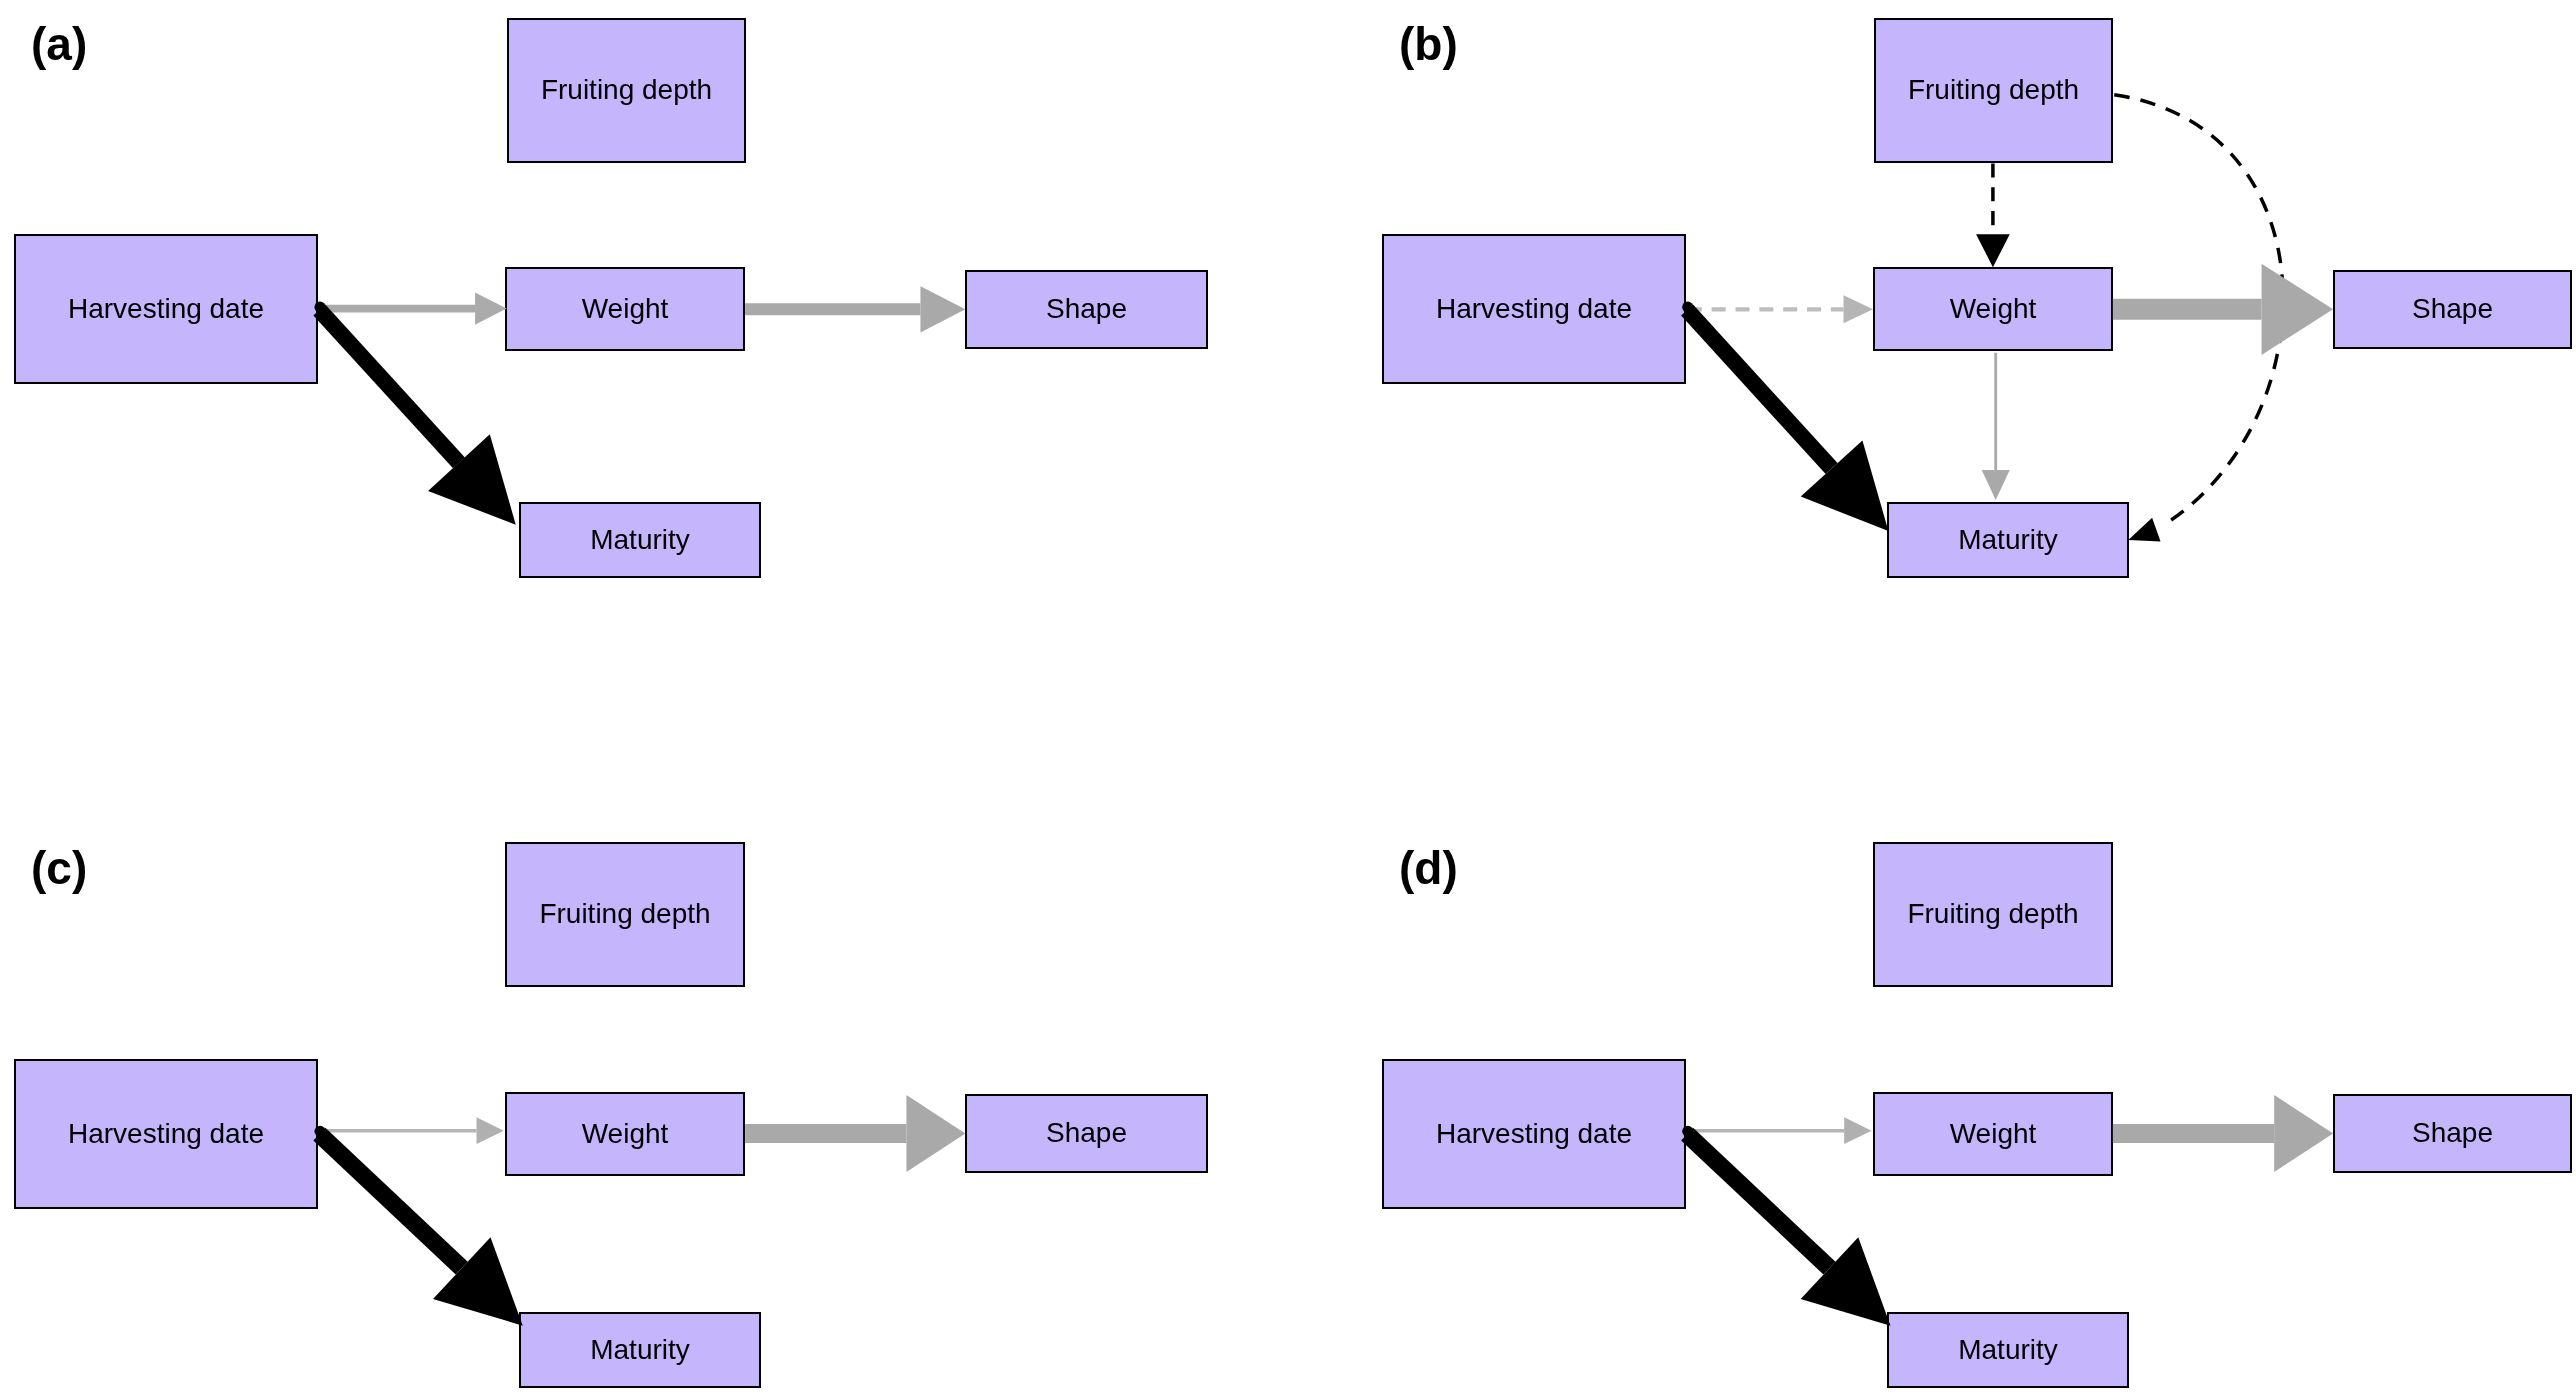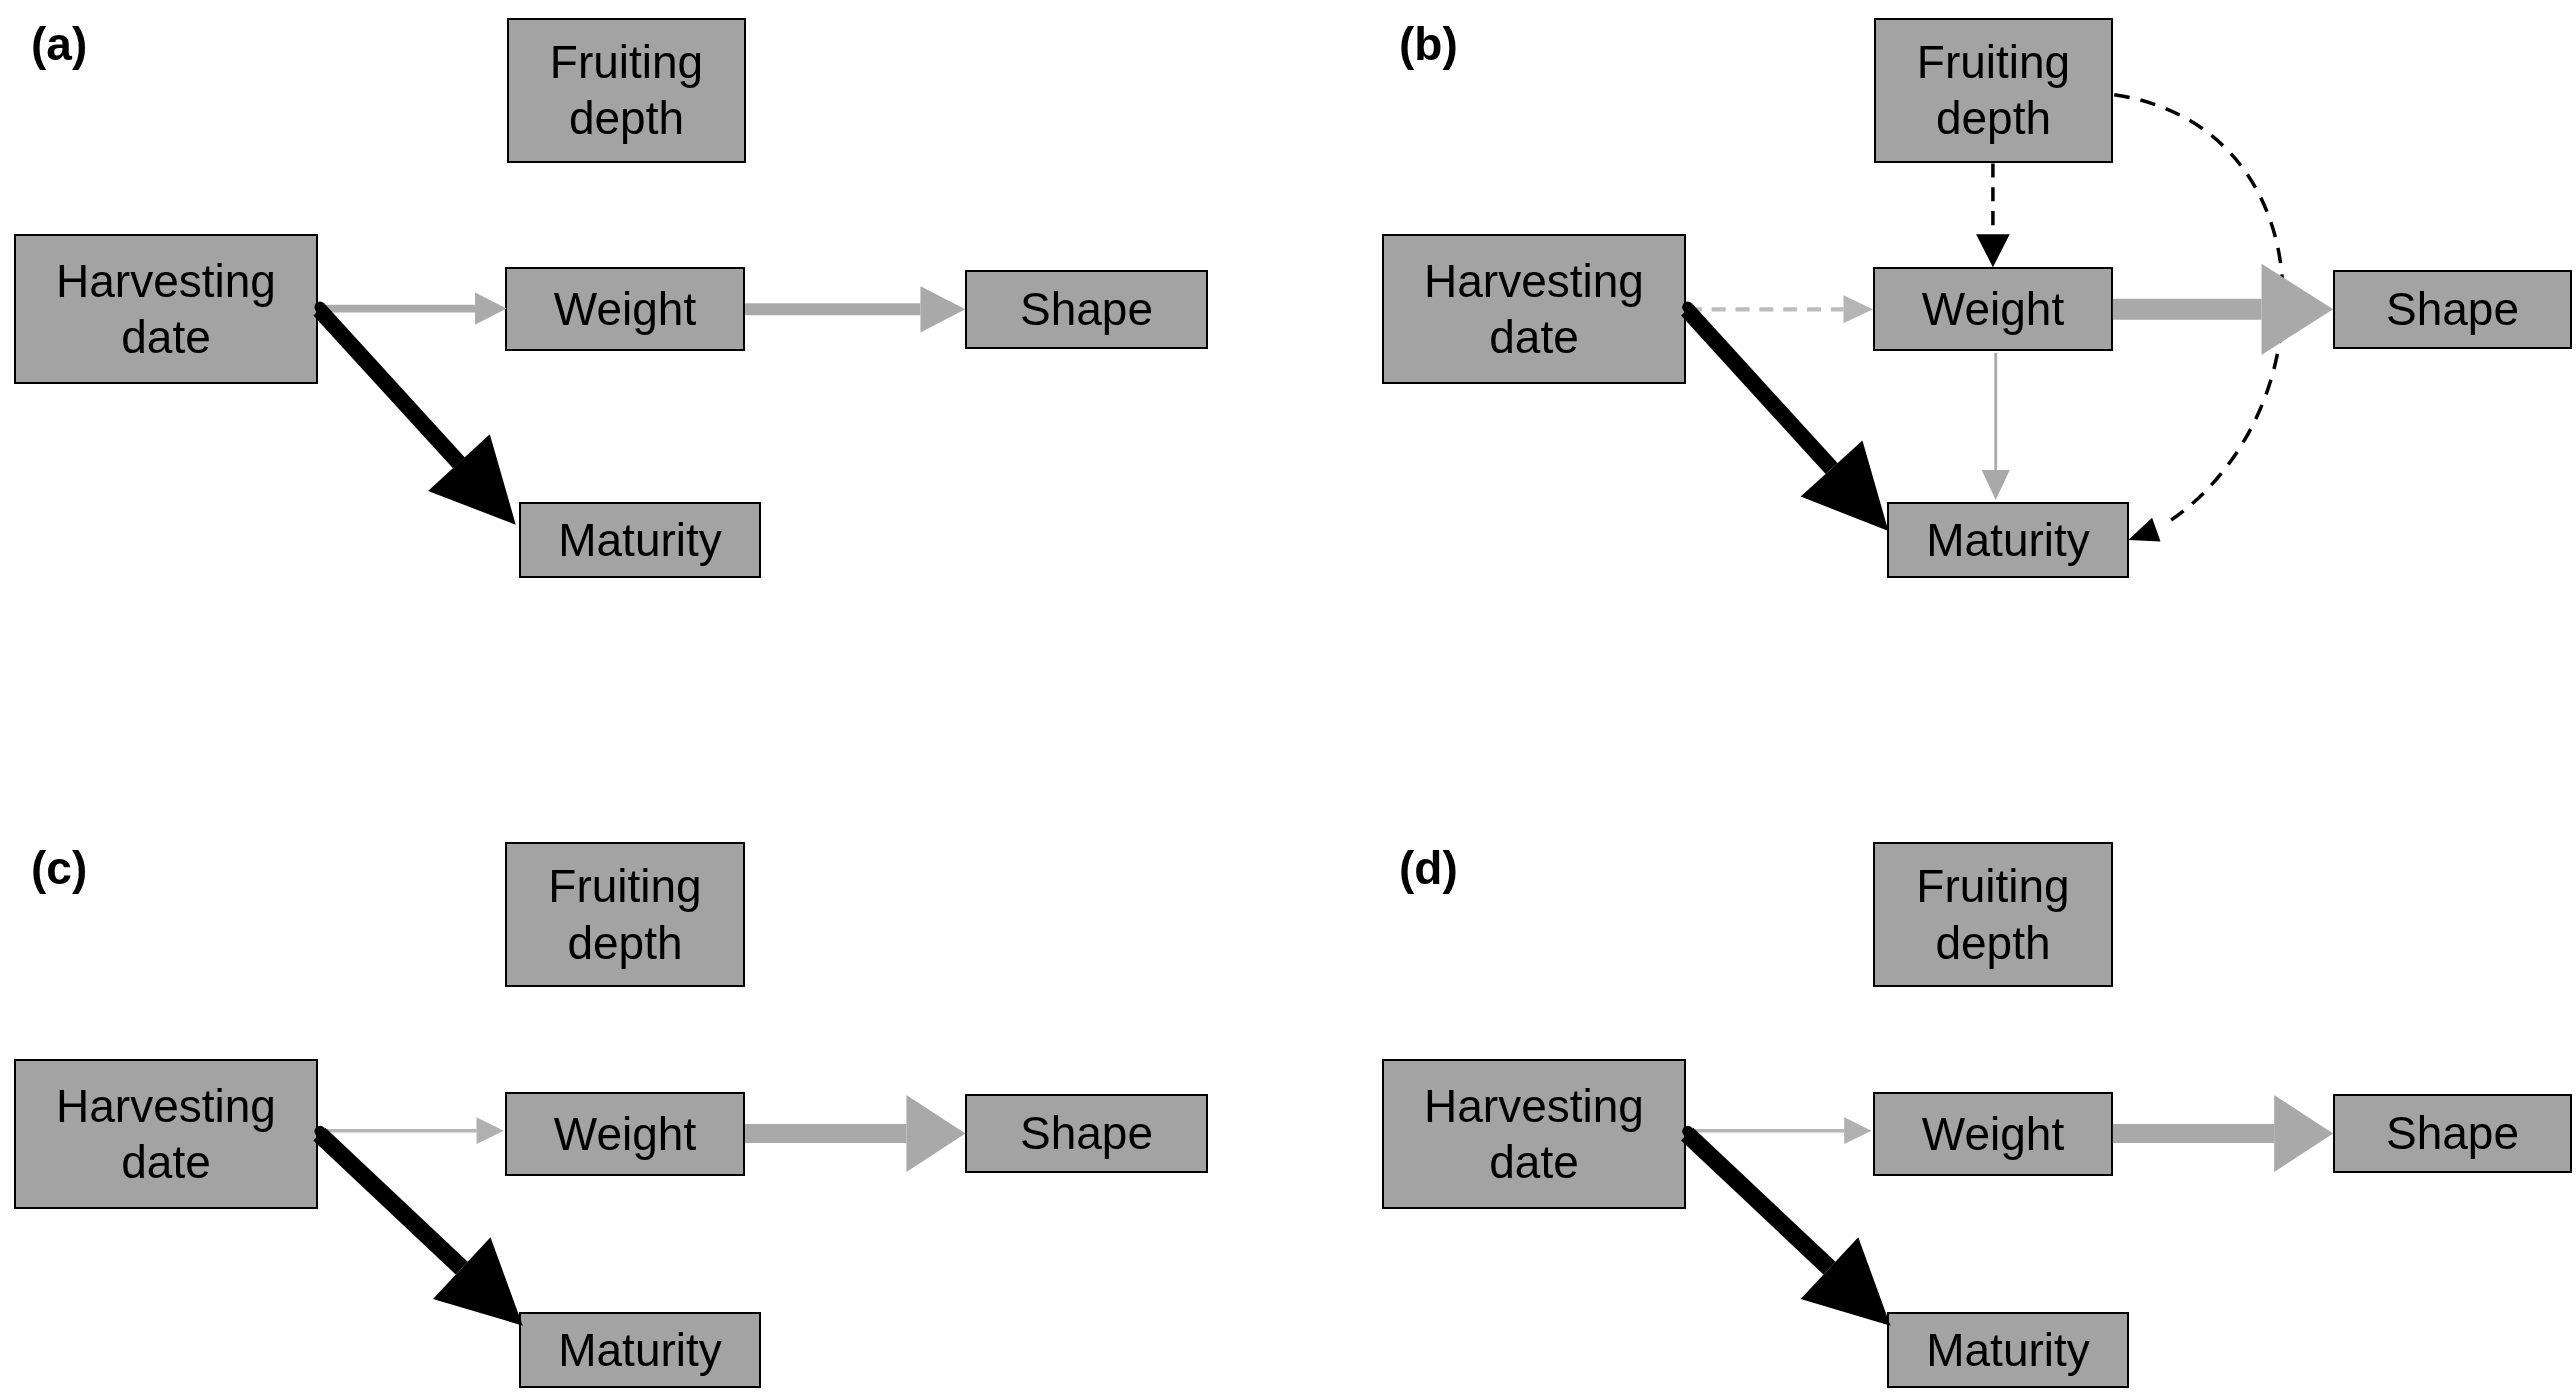--- a/index.html
+++ b/index.html
@@ -8,26 +8,26 @@
     width:2576px;
     height:1400px;
     background:#ffffff;
     font-family:"Liberation Sans", sans-serif;
     overflow:hidden;
   }
   .node{
     position:absolute;
     box-sizing:border-box;
     border:2.1px solid #000000;
-    background:#a3a3a3;
+    background:#c4b5fd;
     display:flex;
     align-items:center;
     justify-content:center;
     text-align:center;
-    font-size:46px;
+    font-size:28px;
     line-height:1.22;
     color:#000000;
     padding:0 11.2px;
     z-index:1;
   }
   .panel-label{
     position:absolute;
     font-size:46px;
     font-weight:bold;
     color:#000000;

